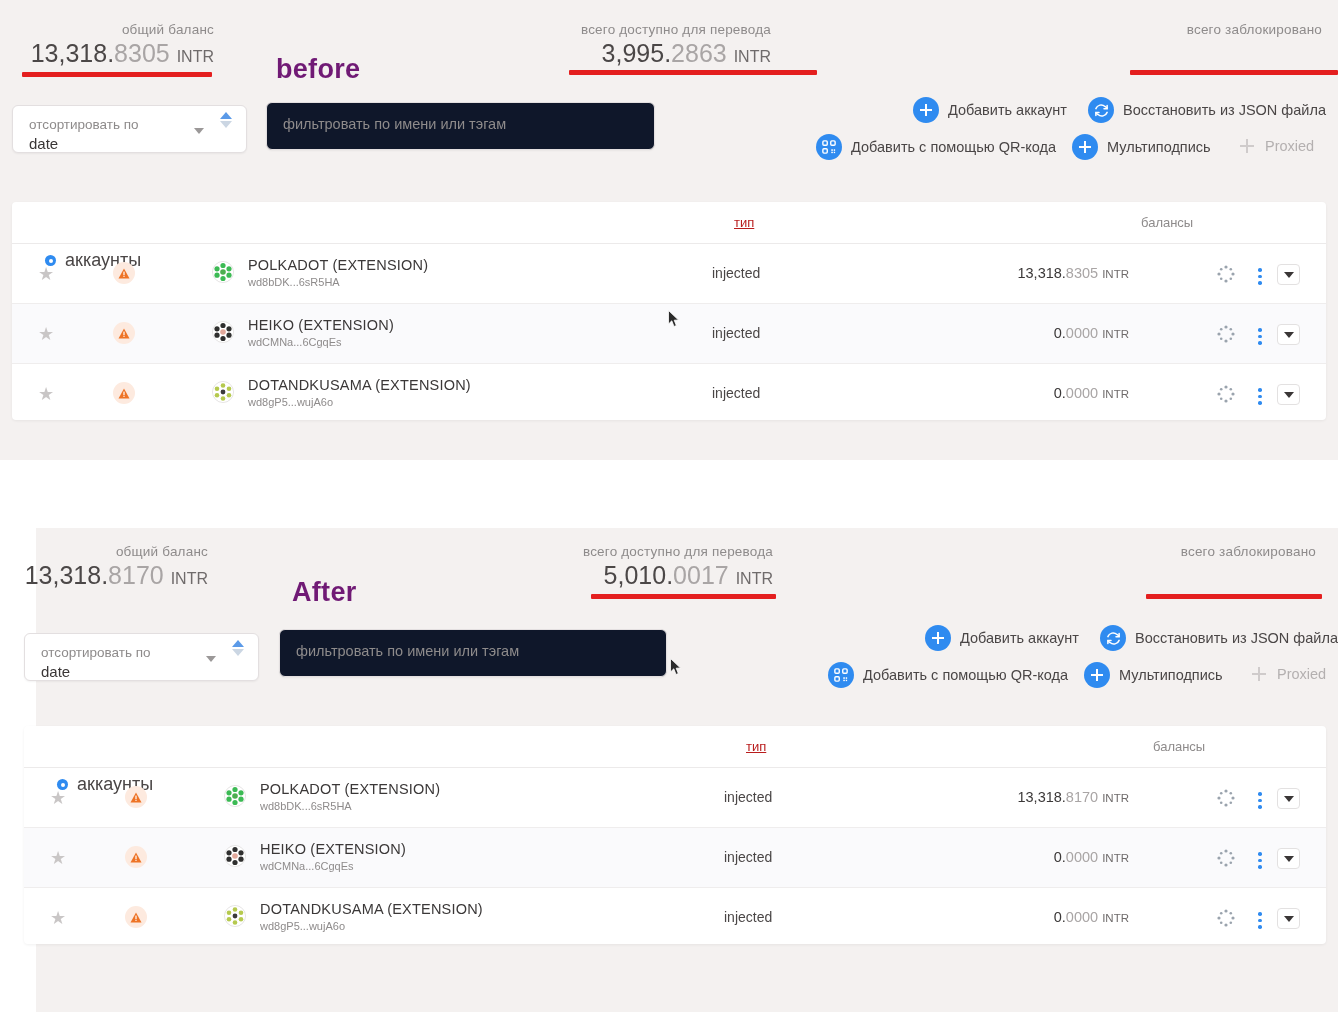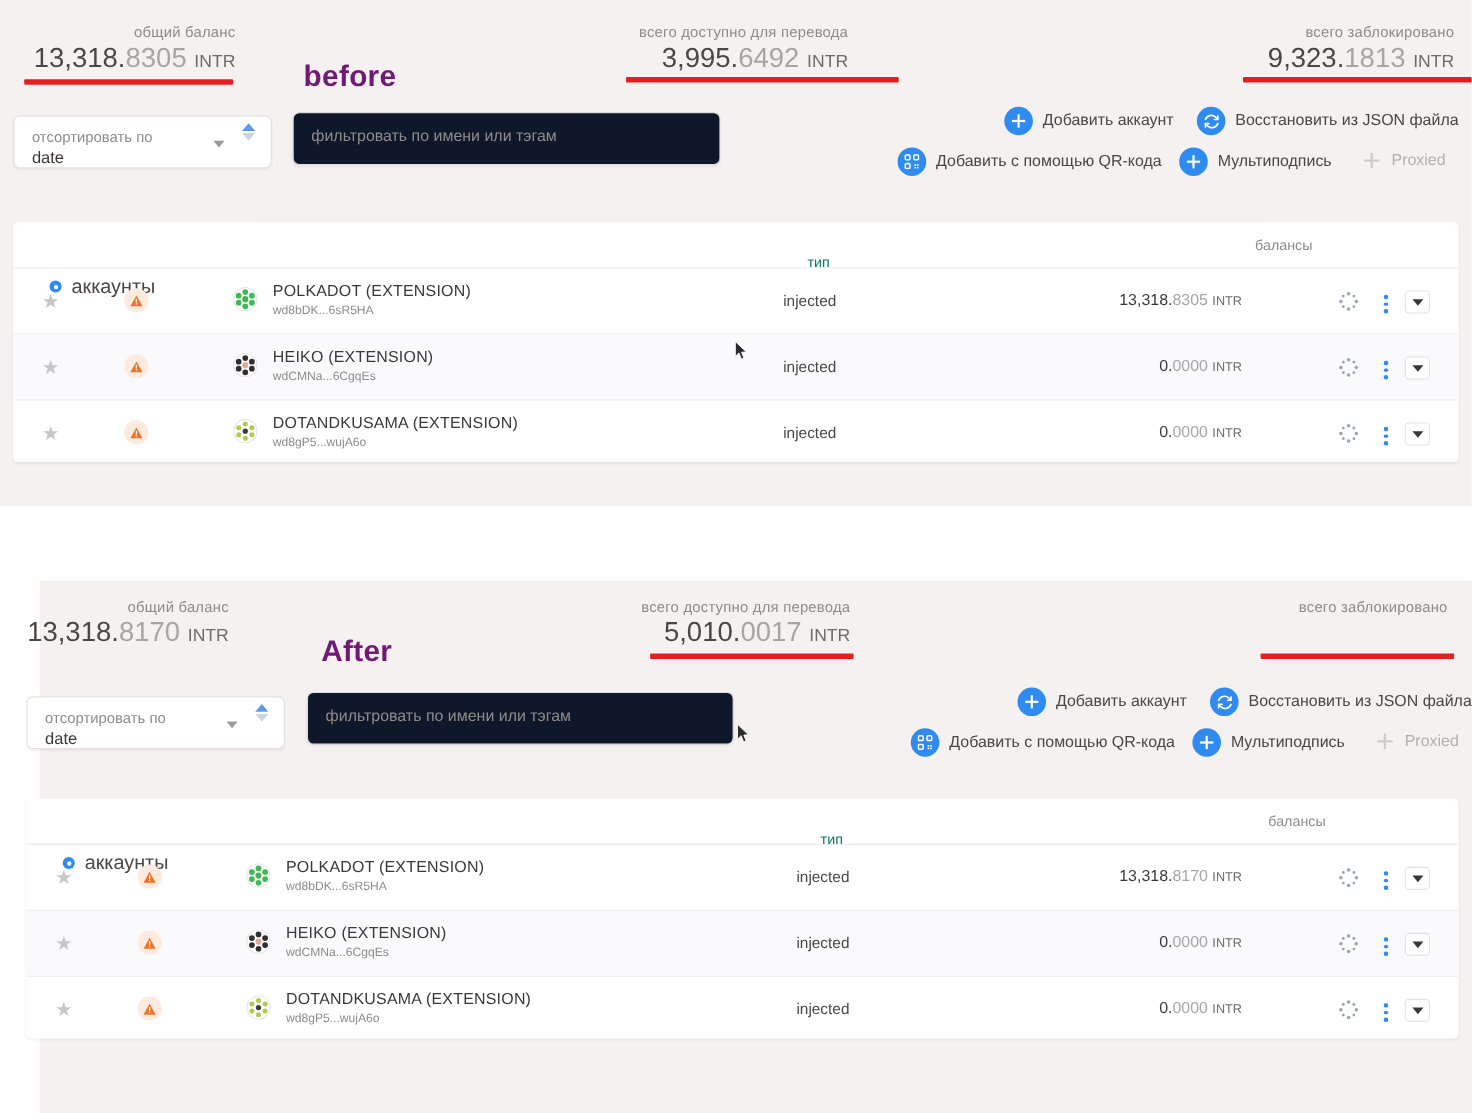--- a/index.html
+++ b/index.html
@@ -83,21 +83,21 @@
   .plus-muted::after{content:"";position:absolute;left:8px;top:2px;width:2px;height:14px;background:#cfcbcb;}
 
   
   .table { position: absolute; background: #ffffff; border-radius: 4px;
            box-shadow: 0 1px 3px rgba(0,0,0,.06); overflow:hidden; }
   .thead { position: relative; height: 42px; border-bottom: 1px solid #eceaea; }
   .th-accounts { position:absolute; left: 33px; top: 10px; display:flex; align-items:center; gap:9px; }
   .dot { width: 11px; height: 11px; border-radius: 50%; background:#2f8bf0; position:relative; }
   .dot::after{content:"";position:absolute;left:3.5px;top:3.5px;width:4px;height:4px;border-radius:50%;background:#fff;}
   .th-accounts span { font-size: 18px; color: #4a4646; margin-top: 38px; }
-  .th-type { position:absolute; top:29px; font-size:13px; color:#0f766e; }
+  .th-type { position:absolute; top:13px; font-size:13px; color:#b91c1c;text-decoration:underline; }
   .th-bal  { position:absolute; top:13px; font-size:13px; color:#8e8b8b; }
 
   .trow { position: relative; height: 60px; border-bottom: 1px solid #efeded; }
   .trow.alt { background: #fafafc; }
   .trow:last-child { border-bottom: none; }
 
   .star { position:absolute; font-size: 18px; color:#c9c6c6; line-height:1; }
   .warn { position:absolute; width: 22px; height:22px; border-radius:50%; background:#fdeadf;
           display:flex; align-items:center; justify-content:center; }
   .warn svg { display:block; }
@@ -131,27 +131,26 @@
 
     <div class="summary">
       <div class="sum-block" style="right:1124px; top:22px;">
         <div class="sum-label">общий баланс</div>
         <div class="sum-value"><span>13,318.</span><span class="frac">8305</span> <span class="unit">INTR</span></div>
       </div>
       <div class="underline" style="left:22px; top:72px; width:190px;"></div>
 
       <div class="sum-block" style="right:567px; top:22px;">
         <div class="sum-label">всего доступно для перевода</div>
-        <div class="sum-value"><span>3,995.</span><span class="frac">6492</span> <span class="unit">INTR</span></div>
+        <div class="sum-value"><span>3,995.</span><span class="frac">2863</span> <span class="unit">INTR</span></div>
       </div>
       <div class="underline" style="left:569px; top:70px; width:248px;"></div>
 
       <div class="sum-block" style="right:16px; top:22px;">
         <div class="sum-label">всего заблокировано</div>
-        <div class="sum-value"><span>9,323.</span><span class="frac">1813</span> <span class="unit">INTR</span></div>
       </div>
       <div class="underline" style="left:1130px; top:70px; width:208px;"></div>
 
       <div class="annot" style="left:276px; top:54px;">before</div>
     </div>
 
     <div class="controls">
       <div class="sortbox" style="left:12px; top:13px; width:235px; height:48px;">
         <div class="s-label">отсортировать по</div>
         <div class="s-value">date</div>

